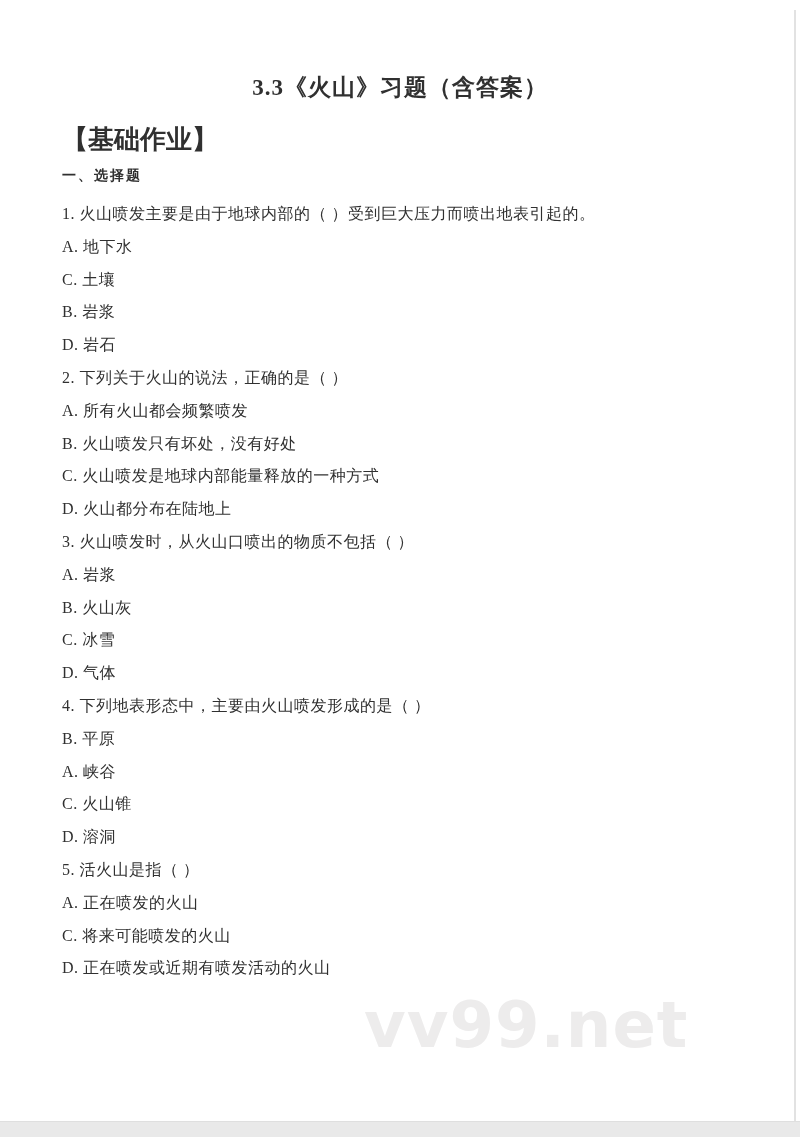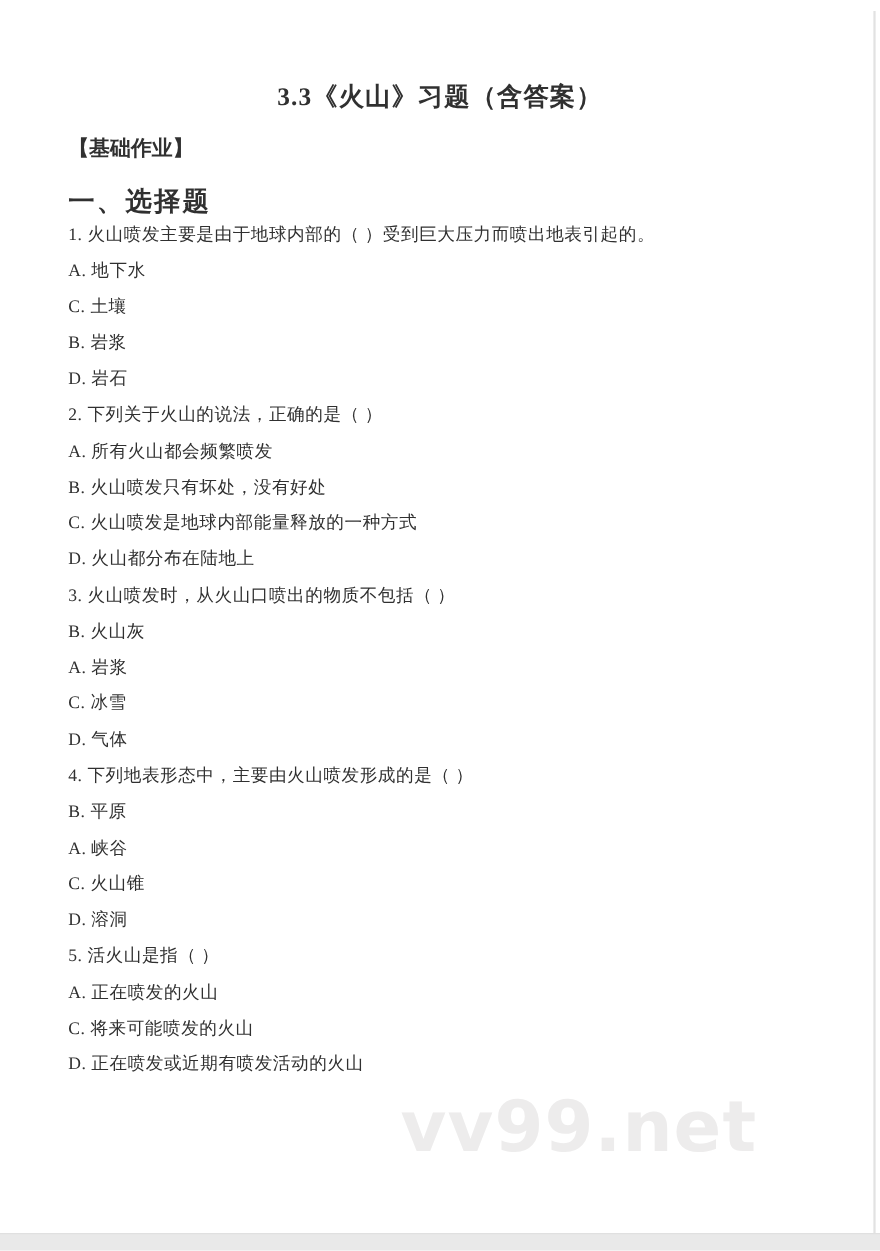--- a/index.html
+++ b/index.html
@@ -12,25 +12,25 @@
     color: #303030;
   }
   .page { position: absolute; inset: 0; }
   .title {
     position: absolute; top: 72px; left: 0; width: 800px;
     text-align: center;
     font-size: 23px; font-weight: bold; letter-spacing: 1px;
   }
   .section-heading {
     position: absolute; top: 122px; left: 62px;
-    font-size: 19px; font-weight: bold;
+    font-size: 26px; font-weight: bold;
   }
   .subsection-heading {
     position: absolute; top: 167px; left: 62px;
-    font-size: 24px; font-weight: bold; letter-spacing: 2px;
+    font-size: 14px; font-weight: bold; letter-spacing: 2px;
   }
   .lines {
     position: absolute; top: 204px; left: 62px; right: 30px;
   }
   .line {
     height: 32.8px;
     font-size: 16px; line-height: 20px;
     white-space: pre;
     letter-spacing: 0.5px;
   }
@@ -69,22 +69,22 @@
     <div class="line">B. 岩浆</div>
     <div class="line">D. 岩石</div>
 
     <div class="line">2. 下列关于火山的说法，正确的是（ ）</div>
     <div class="line">A. 所有火山都会频繁喷发</div>
     <div class="line">B. 火山喷发只有坏处，没有好处</div>
     <div class="line">C. 火山喷发是地球内部能量释放的一种方式</div>
     <div class="line">D. 火山都分布在陆地上</div>
 
     <div class="line">3. 火山喷发时，从火山口喷出的物质不包括（ ）</div>
+    <div class="line">A. 岩浆</div>
     <div class="line">B. 火山灰</div>
-    <div class="line">A. 岩浆</div>
     <div class="line">C. 冰雪</div>
     <div class="line">D. 气体</div>
 
     <div class="line">4. 下列地表形态中，主要由火山喷发形成的是（ ）</div>
     <div class="line">B. 平原</div>
     <div class="line">A. 峡谷</div>
     <div class="line">C. 火山锥</div>
     <div class="line">D. 溶洞</div>
 
     <div class="line">5. 活火山是指（ ）</div>

